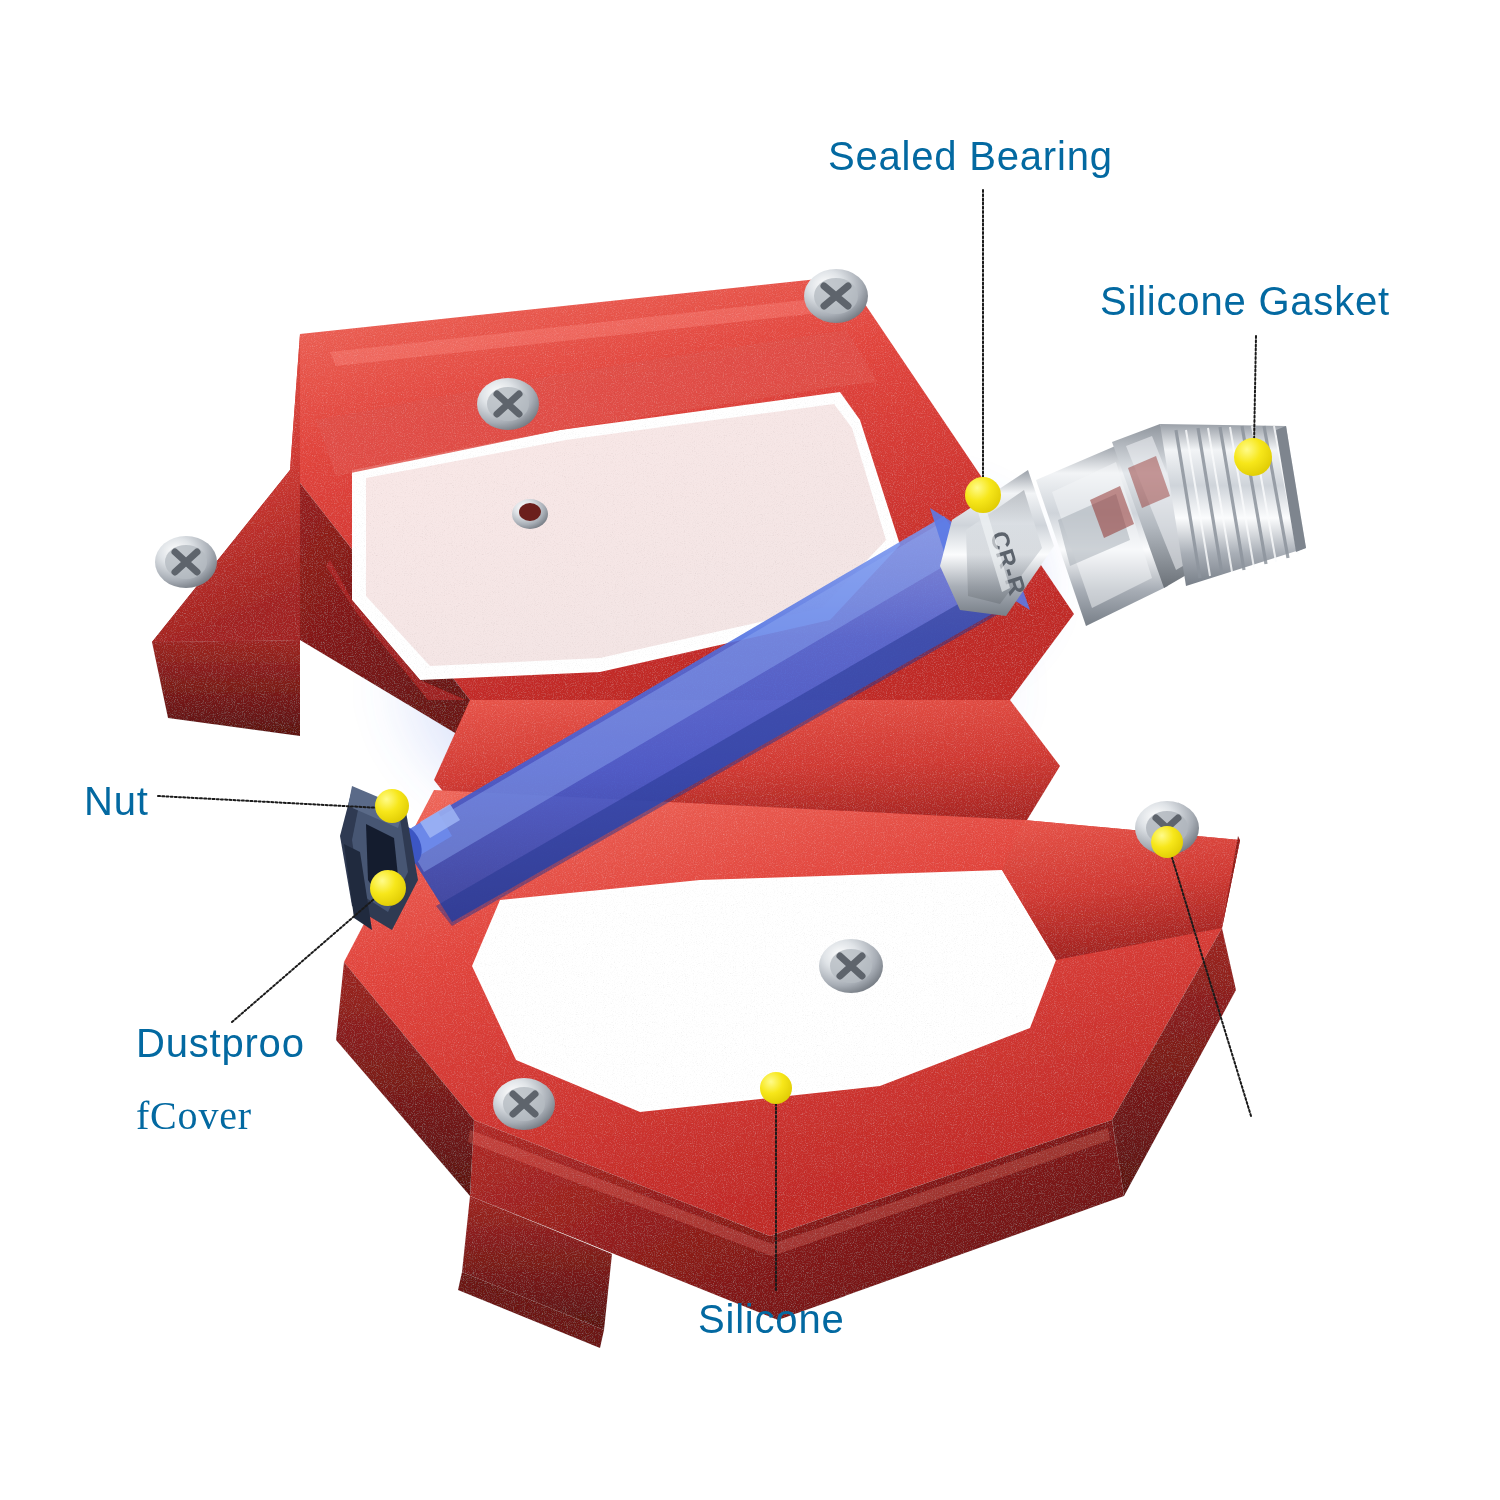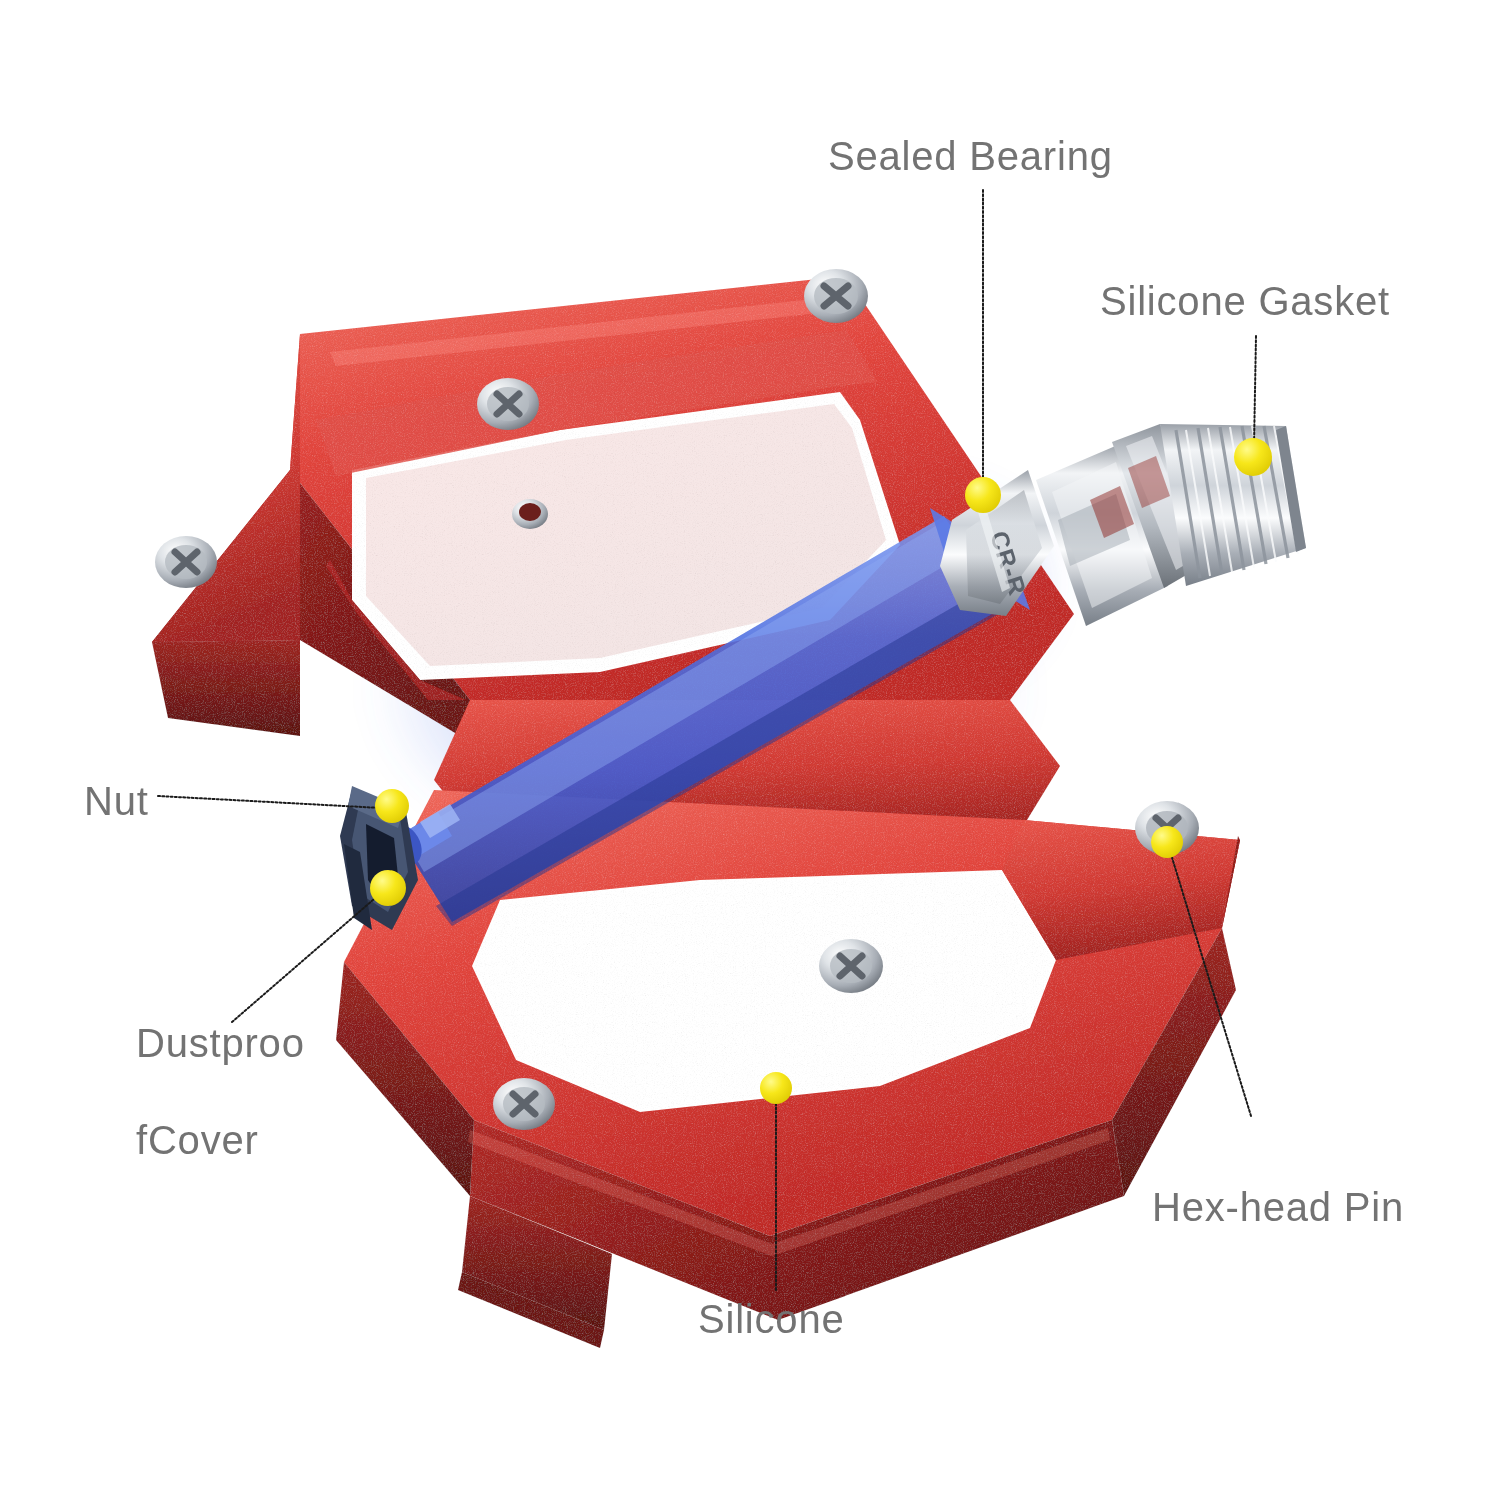--- a/index.html
+++ b/index.html
@@ -16,36 +16,36 @@
     font-family: "Liberation Sans", "DejaVu Sans", sans-serif;
   }
   #art {
     position: absolute;
     inset: 0;
     width: 1500px;
     height: 1500px;
   }
   .callout-label {
     position: absolute;
-    color: #737373;
+    color: #0369a1;
     font-family: "Liberation Sans", "DejaVu Sans", sans-serif;
     font-weight: 400;
     font-size: 40px;
     letter-spacing: 0.8px;
     line-height: 1.22;
     white-space: pre;
     -webkit-font-smoothing: antialiased;
   }
   .lbl-sealed-bearing { left: 828px;  top: 132px; }
   .lbl-silicone-gasket{ left: 1100px; top: 277px; }
   .lbl-nut            { left: 84px;   top: 777px; }
   .lbl-dustproof      { left: 136px;  top: 1019px; }
   .lbl-replacement    { left: 1152px; top: 1135px; }
   .lbl-platform       { left: 698px;  top: 1295px; }
-  .lbl-line2 { display: block; margin-top: 48px; }
+  .lbl-line2 { display: block; margin-top: 24px; font-family: Liberation Serif, serif; }
 </style>
 </head>
 <body>
 
 <div id="stage">
 
   <svg id="art" viewBox="0 0 1500 1500">
     <defs>
 
       <linearGradient id="redTop" x1="0" y1="0" x2="0.35" y2="1">
@@ -301,17 +301,17 @@
   </svg>
 
   <div class="callout-label lbl-sealed-bearing">Sealed Bearing</div>
 
   <div class="callout-label lbl-silicone-gasket">Silicone Gasket</div>
 
   <div class="callout-label lbl-nut">Nut</div>
 
   <div class="callout-label lbl-dustproof"><span>Dustproo</span><span class="lbl-line2">fCover</span></div>
 
-  <div class="callout-label lbl-replacement"><span class="lbl-line2">Hex-head Pin</span></div>
+  <div class="callout-label lbl-replacement"></div>
 
   <div class="callout-label lbl-platform">Silicone</div>
 
 </div>
 
 </body></html>

